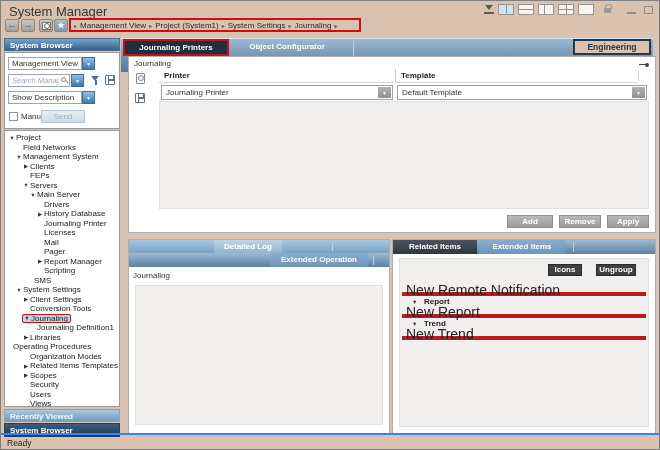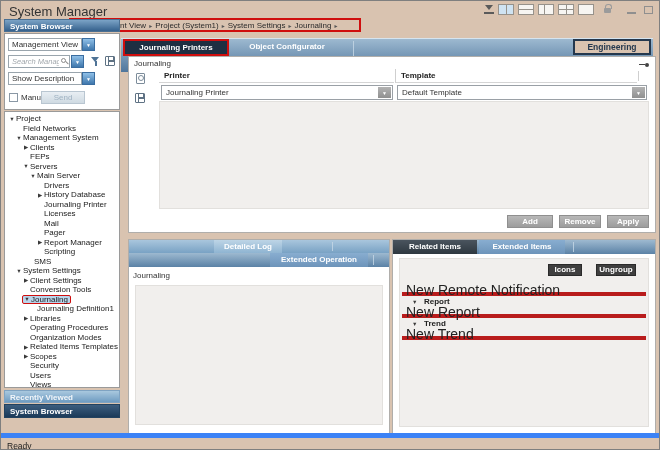--- a/index.html
+++ b/index.html
@@ -26,21 +26,21 @@
   .toolbar { position:absolute; left:0; top:16px; width:100%; height:17px; }
   .navbtn { position:absolute; width:14px; height:13px; top:2px; border:1px solid #8d8579; border-radius:2px; background:linear-gradient(#cfc8bd,#a89f92); display:flex; align-items:center; justify-content:center; font-weight:bold; color:#2763a5; font-size:9px; line-height:9px; }
   .histicon { width:9px; height:8px; background:#f5f5f5; border:1px solid #777; position:relative; }
   .histicon::after { content:''; position:absolute; right:0; bottom:0; width:4px; height:4px; border:1px solid #666; border-radius:50%; background:#fff; }
   .starbtn { background:linear-gradient(#a7bccc,#7e97aa) !important; color:#f8f8f8 !important; font-size:8px !important; }
   .breadcrumb { position:absolute; left:68px; top:1px; width:292px; height:14px; border:2px solid #cf0e0e; display:flex; align-items:center; gap:3px; padding:0 3px; white-space:nowrap; overflow:hidden; }
   .bc-sep { font-size:6px; color:#555; }
   .bc-item { font-size:8px; color:#2b2b2b; }
 
   
-  .sidebar { position:absolute; left:3px; top:18px; width:116px; height:400px; }
+  .sidebar { position:absolute; left:3px; top:37px; width:116px; height:400px; }
   .sb-header { position:absolute; left:0; top:0; width:100%; height:13px; background:linear-gradient(#7ba3c6,#35618d); color:#fff; font-weight:bold; font-size:8px; line-height:13px; padding-left:5px; border:1px solid #4a6f92; }
   .sb-controls { position:absolute; left:0; top:14px; width:100%; height:77px; background:#fff; border:1px solid #9a9a9a; }
   .sel { position:absolute; height:13px; background:#fff; border:1px solid #9aa5ad; font-size:8px; line-height:11px; padding-left:3px; color:#333; white-space:nowrap; }
   .sel-arrow { position:absolute; width:13px; height:13px; background:linear-gradient(#8fc0e8,#3f77ac); border:1px solid #3a6da0; color:#fff; font-size:5px; text-align:center; line-height:12px; }
   .srch { position:absolute; left:3px; top:21px; width:62px; height:13px; border:1px solid #9aa5ad; font-size:7.5px; font-style:italic; color:#444; padding:0 10px 0 3px; font-family:"Liberation Sans", sans-serif; }
   .srch::placeholder { color:#a2a8ad; font-style:italic; }
   .mag { position:absolute; left:56px; top:24px; width:5px; height:5px; border:1.2px solid #8c8c8c; border-radius:50%; }
   .mag::after { content:''; position:absolute; width:3.5px; height:1.2px; background:#8c8c8c; transform:rotate(45deg); right:-3px; bottom:-1px; }
   .funnel-wrap { position:absolute; left:86px; top:23px; width:10px; height:11px; }
   .funnel-wrap::before { content:''; position:absolute; left:0; top:0; border-left:4.5px solid transparent; border-right:4.5px solid transparent; border-top:5px solid #4f7396; }
@@ -99,21 +99,21 @@
   .ritab { position:absolute; left:0; top:0; width:84px; height:14px; background:linear-gradient(#4a545e,#2e3840); color:#fff; font-weight:bold; font-size:8px; text-align:center; line-height:14px; }
   .extab { position:absolute; left:86px; top:0; width:86px; height:14px; background:linear-gradient(#88add0,#6d94ba); color:#fff; font-weight:bold; font-size:8px; text-align:center; line-height:14px; }
   .ri-gray { position:absolute; left:6px; top:18px; right:6px; bottom:6px; background:#f1efed; border:1px solid #e2e0dd; }
   .darkbtn { position:absolute; top:5px; height:12px; background:#3f3f3f; border:1px solid #2a2a2a; color:#fff; font-size:8px; font-weight:bold; text-align:center; line-height:10px; }
   .ri-list { position:absolute; left:2px; right:2px; top:26px; }
   .ri-group { height:11px; display:flex; align-items:center; font-size:8px; font-weight:bold; color:#222; }
   .ri-arrow { display:inline-block; width:12px; margin-left:10px; font-size:5.5px; color:#3a3a3a; font-weight:normal; }
   .ri-item { height:11px; line-height:10px; font-size:14px; color:#222; padding-left:4px; border-bottom:4px solid #b91c1c; }
 
   
-  .statusbar { position:absolute; left:0; bottom:0; width:100%; height:16px; border-top:5px solid #3b82f6; }
+  .statusbar { position:absolute; left:0; bottom:0; width:100%; height:16px; border-top:2px solid #3b82f6; }
   .statusbar span { position:absolute; left:6px; top:3px; font-size:8.5px; color:#222; }
 </style>
 </head>
 <body>
 
 <div class="window">
 
   <div class="titlebar">
     <span class="title">System Manager</span>
     <div class="title-icons">
@@ -312,21 +312,21 @@
             <span>Journaling Definition1</span>
           </span>
         </div>
         <div class="tree-row">
           <span class="" style="margin-left: 17px; display: flex; align-items: center;">
             <span class="tree-arrow">▶</span>
             <span>Libraries</span>
           </span>
         </div>
         <div class="tree-row">
-          <span class="" style="margin-left: 17px; display: flex; align-items: center;">
+          <span class="" style="display: flex; align-items: center;">
             <span class="tree-arrow"></span>
             <span>Operating Procedures</span>
           </span>
         </div>
         <div class="tree-row">
           <span class="" style="margin-left: 17px; display: flex; align-items: center;">
             <span class="tree-arrow"></span>
             <span>Organization Modes</span>
           </span>
         </div>

